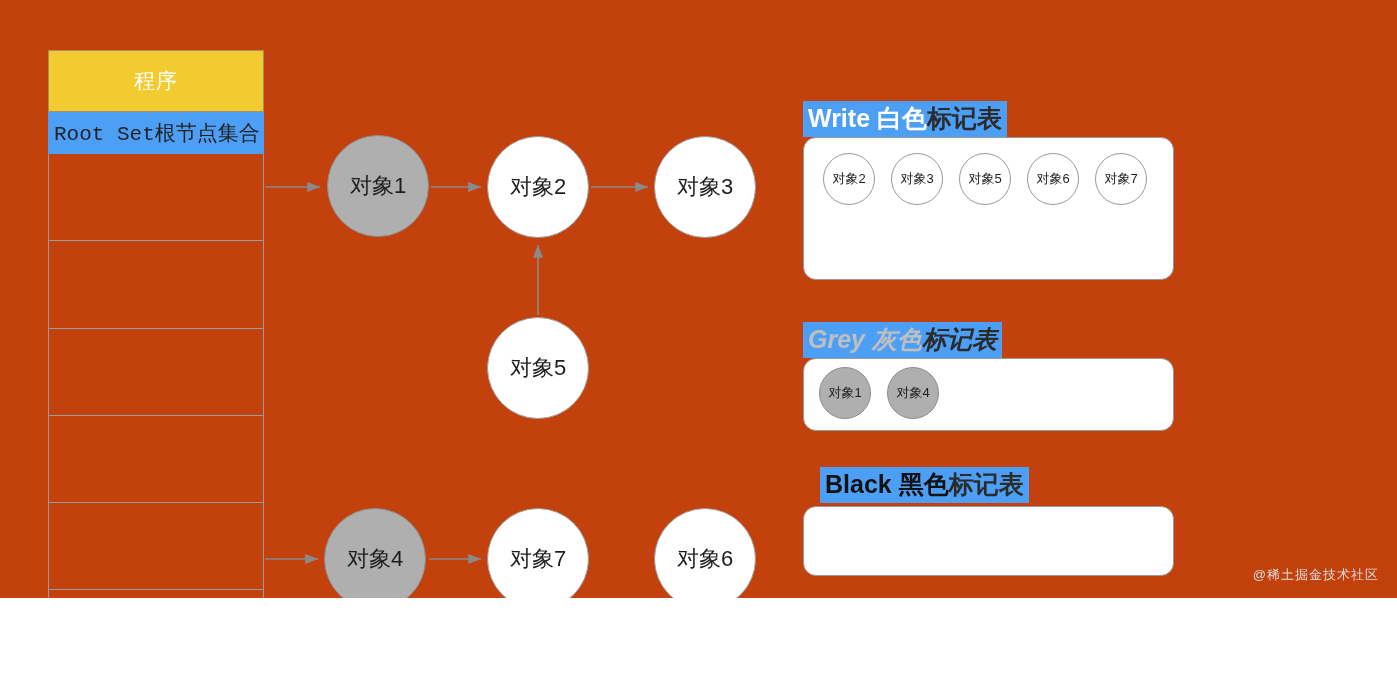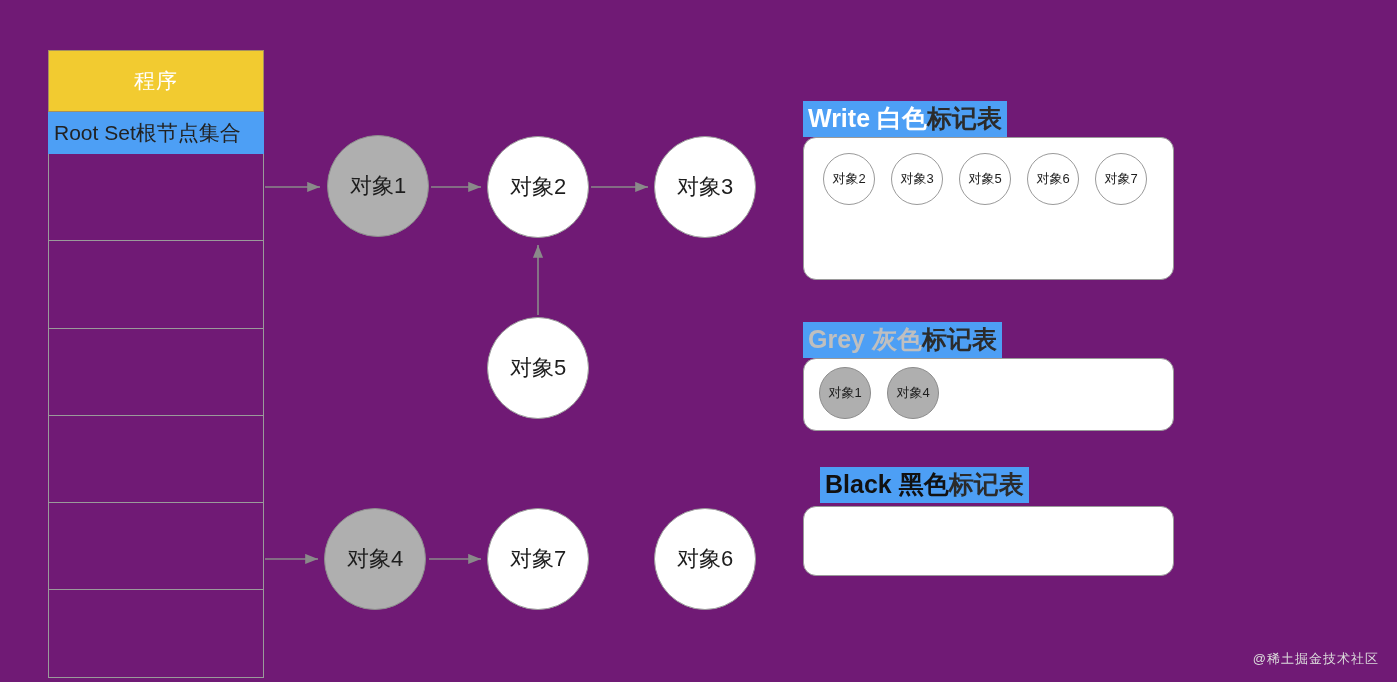--- a/index.html
+++ b/index.html
@@ -6,22 +6,22 @@
     margin: 0;
     padding: 0;
     background: #ffffff;
   }
   body {
     font-family: "Liberation Sans", "DejaVu Sans", sans-serif;
   }
   #canvas {
     position: relative;
     width: 1397px;
-    height: 682px;
-    background: #701a75;
+    height: 598px;
+    background: #c2410c;
     overflow: hidden;
   }
 
   
   #program-table {
     position: absolute;
     left: 48px;
     top: 50px;
     width: 216px;
     height: 628px;
@@ -49,20 +49,21 @@
     width: 216px;
     height: 42px;
     background: #4D9FF5;
     box-sizing: border-box;
     display: flex;
     align-items: center;
     padding-left: 6px;
     color: #222222;
     font-size: 21px;
     white-space: nowrap;
+    font-family: Liberation Mono, monospace;
   }
   .table-body {
     position: absolute;
     left: 0;
     top: 104px;
     width: 216px;
     height: 524px;
     border: 1px solid #9a9a9a;
     border-top: none;
     box-sizing: border-box;
@@ -208,21 +209,21 @@
     <span class="t-white">Write</span><span class="t-white"> 白色</span><span class="t-dark">标记表</span>
   </div>
   <div class="legend-box" style="left:803px;top:137px;width:371px;height:143px;">
     <div class="chip" style="left:19px;top:15px;">对象2</div>
     <div class="chip" style="left:87px;top:15px;">对象3</div>
     <div class="chip" style="left:155px;top:15px;">对象5</div>
     <div class="chip" style="left:223px;top:15px;">对象6</div>
     <div class="chip" style="left:291px;top:15px;">对象7</div>
   </div>
 
-  <div class="legend-title" style="left:803px;top:322px;">
+  <div class="legend-title" style="left:803px;top:322px;font-style:italic;">
     <span class="t-grey">Grey</span><span class="t-grey"> 灰色</span><span class="t-dark">标记表</span>
   </div>
   <div class="legend-box" style="left:803px;top:358px;width:371px;height:73px;">
     <div class="chip grey" style="left:15px;top:8px;">对象1</div>
     <div class="chip grey" style="left:83px;top:8px;">对象4</div>
   </div>
 
   <div class="legend-title" style="left:803px;top:467px;margin-left:17px;">
     <span class="t-black">Black</span><span class="t-black"> 黑色</span><span class="t-dark">标记表</span>
   </div>

